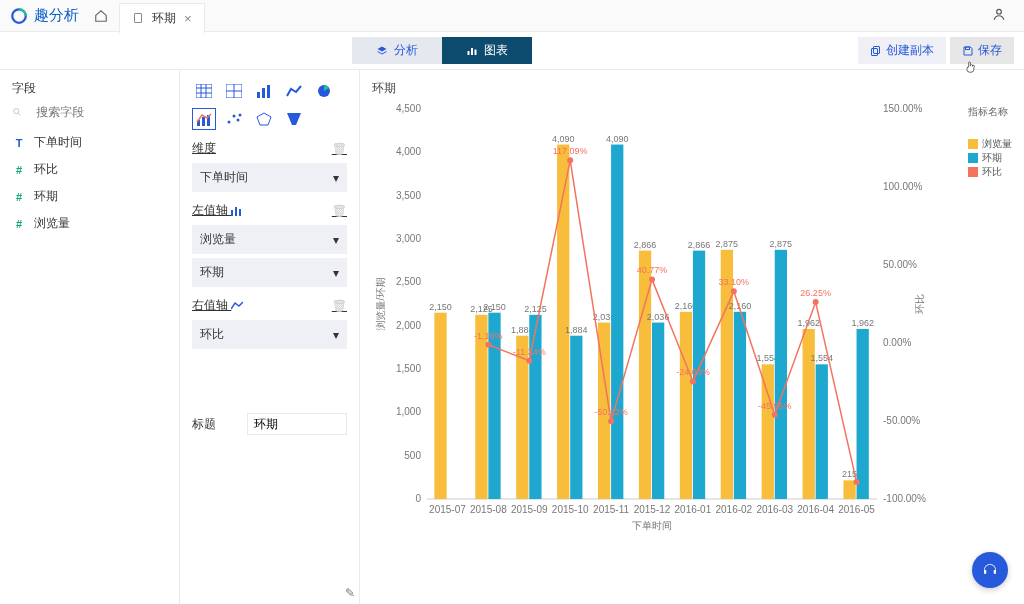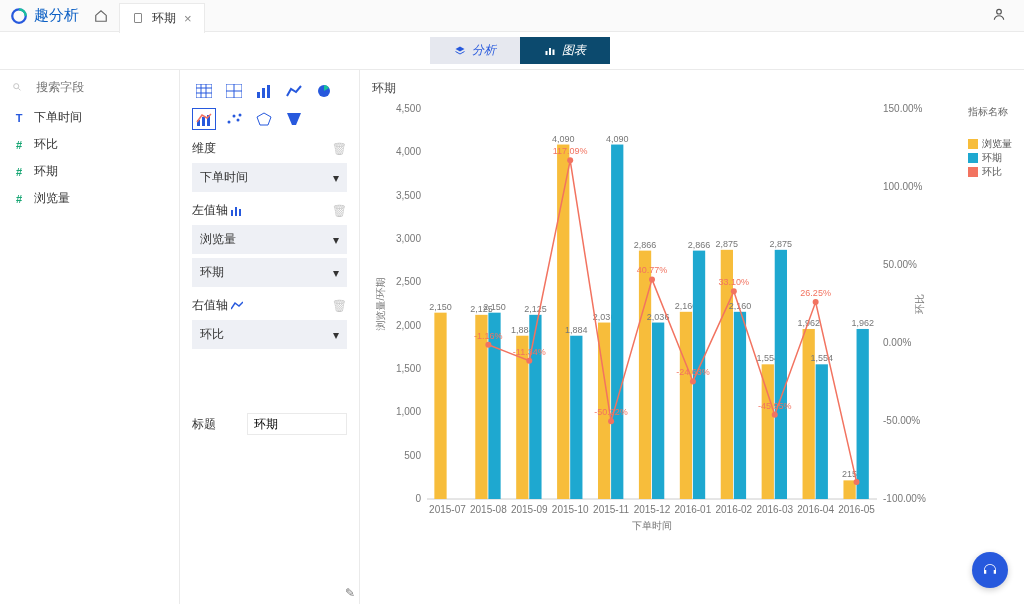--- a/index.html
+++ b/index.html
@@ -10,21 +10,21 @@
 .logo { display:flex; align-items:center; padding:0 10px; font-size:15px; font-weight:400; color:#0b5fc4;}
 .logo svg { margin-right: 6px; }
 .home-btn { width:24px; height:24px; display:flex; align-items:center; justify-content:center; color:#555; margin-right:6px; }
 .tab { background:#fff; border:1px solid #eaeaea; border-bottom:none; height:30px; display:flex; align-items:center; padding:0 12px; gap:8px; font-size:12px; color:#333; position:relative; top:2px;}
 .tab-close { color:#888; font-size:13px;}
 .user-icon { margin-left:auto; padding:0 18px; color:#555;}
 
 
 .actionbar { height:38px; display:flex; align-items:center; padding:0 10px; border-bottom:1px solid #eaeaea;}
 .view-toggle { margin-left:auto; margin-right:auto; display:flex; gap:0; position:relative; left:8px;}
-.view-btn { padding:5px 24px; display:flex; align-items:center; gap:6px; border:none; font-size:12px; cursor:pointer;font-style:italic;}
+.view-btn { padding:5px 24px; display:flex; align-items:center; gap:6px; border:none; font-size:12px; cursor:pointer;}
 .view-btn.analyze { background:#e6e8ef; color:#2759dd;}
 .view-btn.chart { background:#0c4a6e; color:#fff;}
 .right-actions { display:flex; gap:4px;}
 .action-btn { background:#eef0f5; color:#2759dd; border:none; padding:5px 12px; display:flex; align-items:center; gap:4px; font-size:12px; cursor:pointer;}
 .action-btn.save { background:#e6e6e6; color:#2759dd;}
 .action-btn.save .cursor-ptr {position:absolute; bottom:-10px; left:14px; color:#000;}
 .action-btn.save { position:relative;}
 
 
 .main { display:flex; height: calc(604px - 32px - 38px); }
@@ -37,21 +37,21 @@
 .search-row input { border:none; outline:none; font-size:12px; color:#333; width:100%;}
 .field-item { display:flex; align-items:center; gap:8px; padding:5px 0; color:#333;}
 .fld-type { width:14px; text-align:center; font-size:11px; font-weight:600;}
 .fld-type.t { color:#2759dd;} .fld-type.h { color:#18a674;}
 
 
 .icon-grid { display:flex; flex-wrap:wrap; gap:6px; margin-bottom:10px;}
 .icon-tile { width:24px; height:22px; display:flex; align-items:center; justify-content:center; border:1px solid transparent; color:#2759dd; cursor:pointer;}
 .icon-tile.sel { border:1px solid #2759dd;}
 .config-sec { margin-top:10px;}
-.config-label { font-size:12px; color:#333; display:flex; align-items:center; justify-content:space-between; margin-bottom:6px;}
+.config-label { font-size:12px; color:#333; display:flex; align-items:center; justify-content:space-between; margin-bottom:6px;text-decoration:underline;}
 .config-label .trash { color:#c8c8c8;}
 .select-like { width:100%; background:#eef0f5; border:none; padding:6px 8px; text-align:left; display:flex; align-items:center; justify-content:space-between; color:#333; font-size:12px; margin-bottom:4px; cursor:pointer;}
 .select-like .caret { color:#333;}
 .style-row { display:flex; align-items:center; justify-content:space-between; padding:4px 0;}
 .style-row input[type=text]{ width:100px; border:1px solid #eaeaea; padding:3px 6px; font-size:12px;}
 .check-on { width:16px; height:16px; border-radius:2px; background:#2759dd; color:#fff; display:flex; align-items:center; justify-content:center; font-size:11px;}
 .pencil-corner { position:absolute; bottom:4px; right:4px; color:#777;}
 
 
 .chart-title { font-size:12px; color:#444; margin-bottom:2px;}
@@ -105,25 +105,45 @@
     </button>
     <button class="view-btn chart">
       <svg width="12" height="12" viewBox="0 0 24 24">
           <rect x="3" y="12" width="4" height="8" fill="#fff"></rect>
           <rect x="10" y="6" width="4" height="14" fill="#fff"></rect>
           <rect x="17" y="9" width="4" height="11" fill="#fff"></rect>
         </svg>
       <span>图表</span>
     </button>
   </div>
+  <div class="right-actions">
+    <button class="action-btn">
+      <svg width="12" height="12" viewBox="0 0 24 24">
+          <rect x="7" y="3" width="12" height="14" rx="1" fill="none" stroke="#2759dd" stroke-width="2"></rect>
+          <rect x="3" y="7" width="12" height="14" rx="1" fill="none" stroke="#2759dd" stroke-width="2"></rect>
+        </svg>
+      <span>创建副本</span>
+    </button>
+    <button class="action-btn save">
+      <svg width="12" height="12" viewBox="0 0 24 24">
+          <path d="M4 4h13l3 3v13H4z" fill="none" stroke="#2759dd" stroke-width="2"></path>
+          <rect x="7" y="4" width="8" height="5" fill="none" stroke="#2759dd" stroke-width="2"></rect>
+        </svg>
+      <span>保存</span>
+      <svg class="cursor-ptr" width="14" height="14" viewBox="0 0 24 24">
+          <path d="M8 12V5a1.5 1.5 0 0 1 3 0v5l1-1a1.5 1.5 0 1 1 2 2l1-1a1.5 1.5 0 1 1 2 2v4a5 5 0 0 1-5 5h-2a5 5 0 0 1-5-5l1-4z" fill="#fff" stroke="#000" stroke-width="1"></path>
+        </svg>
+    </button>
+  </div>
 </div>
 
 <div class="main">
 
   <div class="col-fields">
+    <div class="sec-title">字段</div>
     <div class="search-row">
       <svg width="12" height="12" viewBox="0 0 24 24">
           <circle cx="10" cy="10" r="6" fill="none" stroke="#bbb" stroke-width="2"></circle>
           <path d="M15 15l5 5" stroke="#bbb" stroke-width="2"></path>
         </svg>
       <input type="text" placeholder="搜索字段" style="">
     </div>
     <div id="field-list">
         <div class="field-item">
           <span class="fld-type t">T</span>

